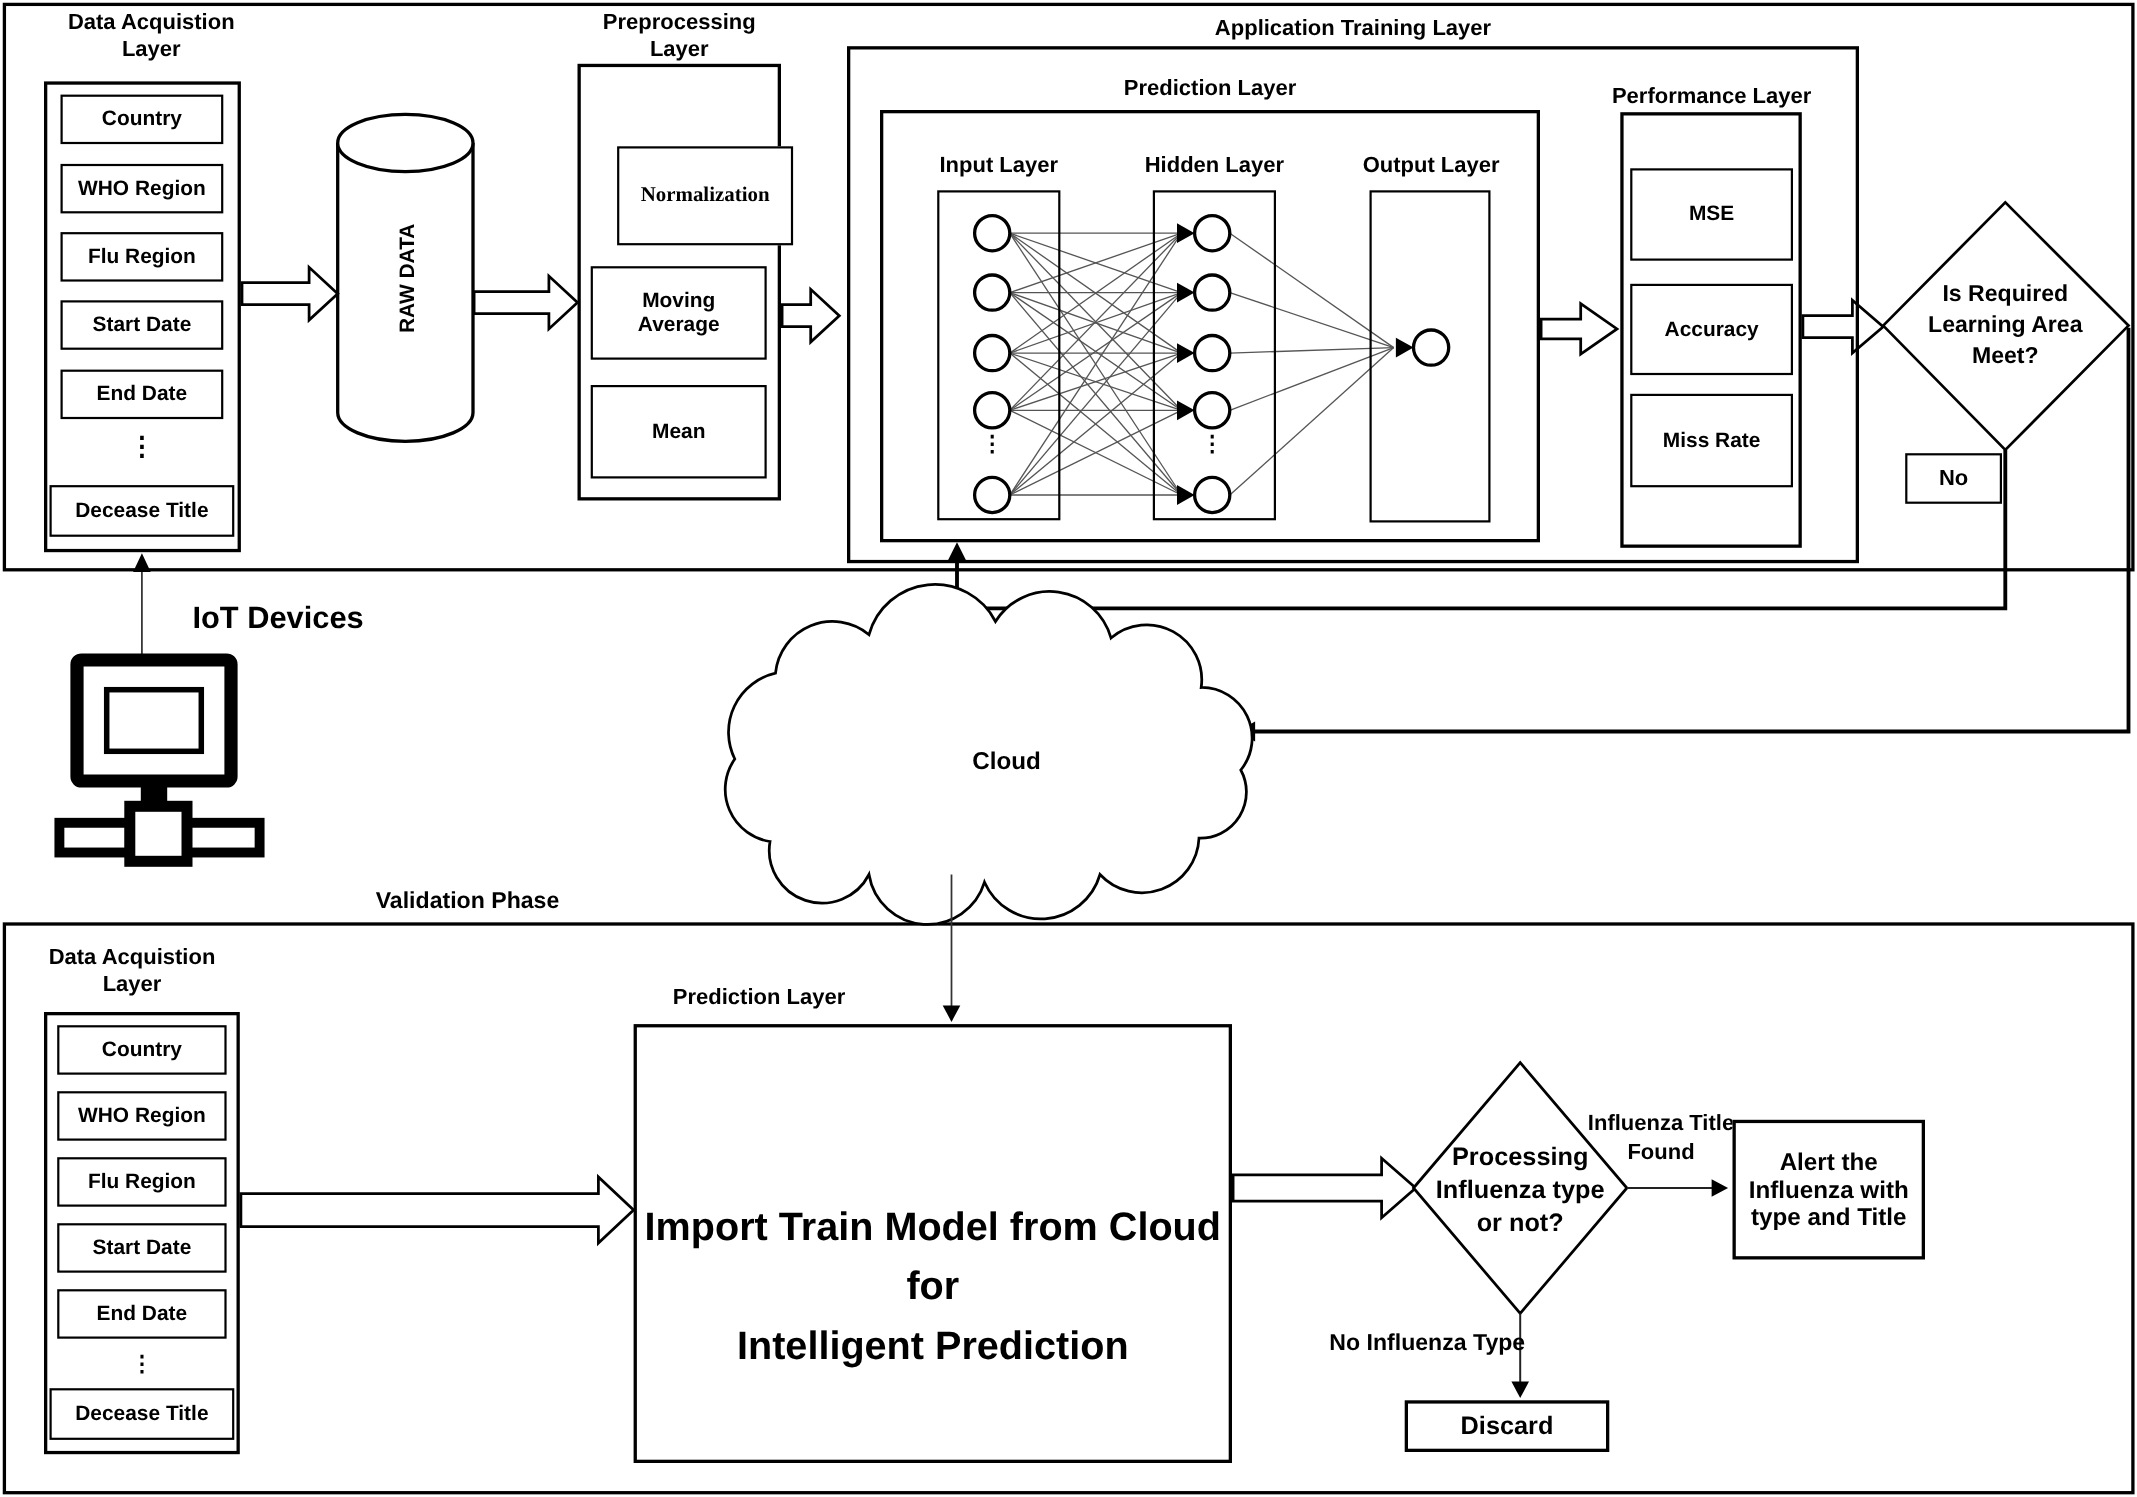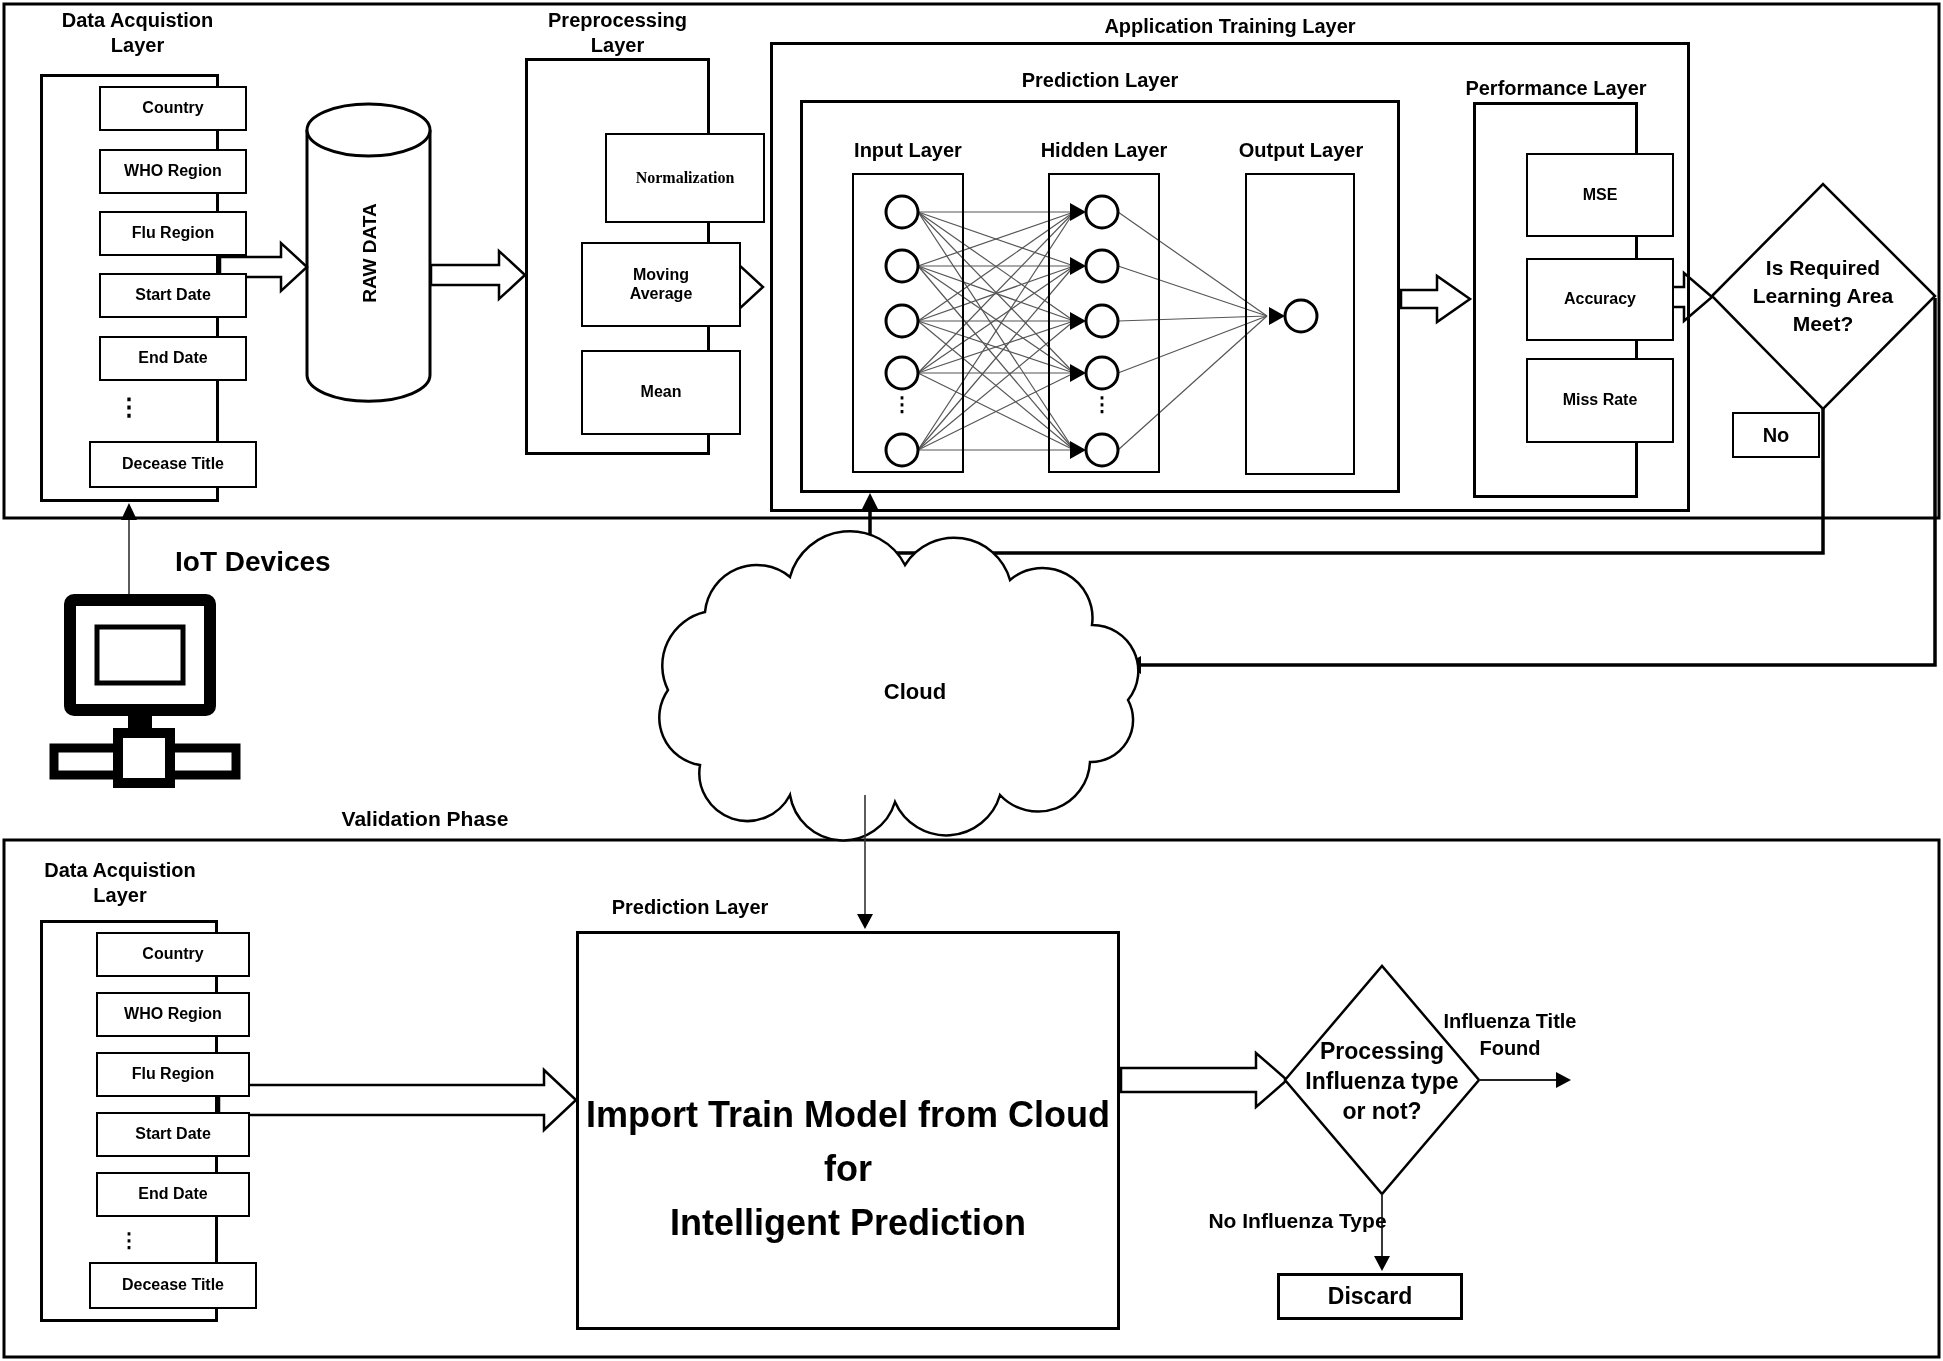--- a/index.html
+++ b/index.html
@@ -16,21 +16,21 @@
   }
   .box.b2{border-width:2px;}
   .box.hollow{background:transparent;}
   .label{
     position:absolute;box-sizing:border-box;font-weight:bold;text-align:center;
     line-height:1.25;white-space:nowrap;
   }
   .label .ln{display:block;} .fs20{font-size:20px;} .fs21{font-size:21px;}
   .fs22{font-size:22px;} .fs23{font-size:23px;}
   .fs28{font-size:28px;} .fs30{font-size:36px;}
-  .item{font-size:16px;margin-left:44px;}
+  .item{font-size:19px;}
   .wrap-pad{padding:0 30px;}
   .dots{font-size:24px;letter-spacing:0;}
   .d-text{position:absolute;box-sizing:border-box;text-align:center;font-weight:bold;}
   .import-text{line-height:1.5;}
 </style>
 </head>
 <body>
 
 <div class="canvas">
 
@@ -244,17 +244,24 @@
     <span style="display:block;">Processing</span>
     <span style="display:block;">Influenza type</span>
     <span style="display:block;">or not?</span>
   </div>
 
   <div class="label fs20 abs" style="left:1425px;top:1008px;width:170px;line-height:27px;">
     <span class="ln">Influenza Title</span>
     <span class="ln">Found</span>
   </div>
 
+  <div class="box fs22" style="left:1575px;top:1018px;width:175px;height:127px;">
+    <div>
+      <span style="display:block;">Alert the</span>
+      <span style="display:block;">Influenza with</span>
+      <span style="display:block;">type and Title</span>
+    </div>
+  </div>
 
   <div class="label fs21" style="left:1185px;top:1208px;width:225px;">No Influenza Type</div>
   <div class="box fs23" style="left:1277px;top:1273px;width:186px;height:47px;">Discard</div>
 
 </div>
 
 </body></html>

